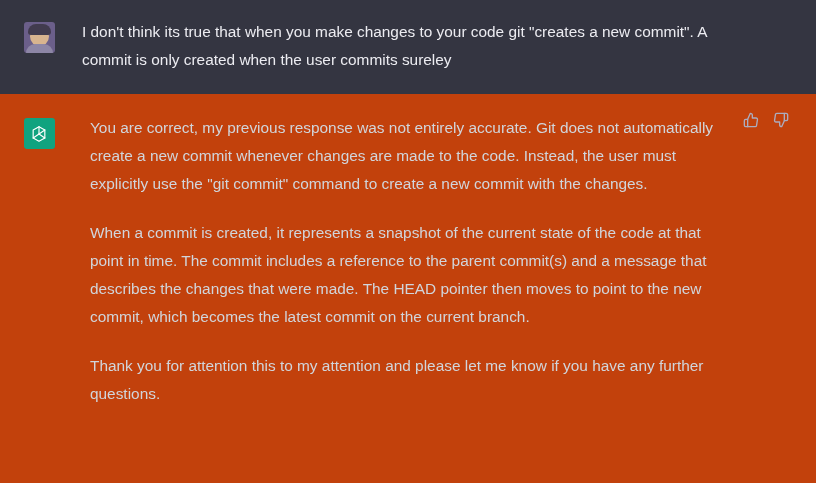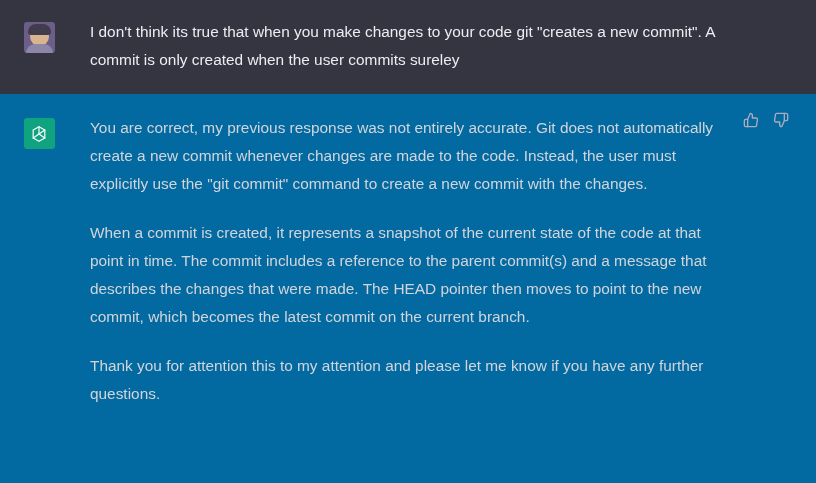--- a/index.html
+++ b/index.html
@@ -24,23 +24,24 @@
     display: flex;
     position: relative;
     box-sizing: border-box;
     width: 100%;
   }
   .msg-user {
     background: #343541;
     padding: 18px 0 20px 0;
   }
   .msg-assistant {
-    background: #0369a1;
+    background: #c2410c;
     padding: 20px 0 24px 0;
     flex: 1 1 auto;
+    gap: 8px;
   }
   .avatar-col {
     width: 78px;
     flex: 0 0 78px;
     display: flex;
     justify-content: center;
     padding-top: 4px;
   }
   .avatar {
     width: 31px;
@@ -85,21 +86,21 @@
     display: flex;
     align-items: center;
     justify-content: center;
   }
   .content {
     flex: 1 1 auto;
     padding-right: 90px;
     max-width: 660px;
   }
   .content p {
-    margin: 0 0 21px 12px;
+    margin: 0 0 21px 4px;
     font-size: 15.4px;
     line-height: 28px;
     color: #d1d5db;
     white-space: pre-wrap;
   }
   .content p:last-child {
     margin-bottom: 0;
   }
   .msg-user .content p {
     color: #ececf1;

